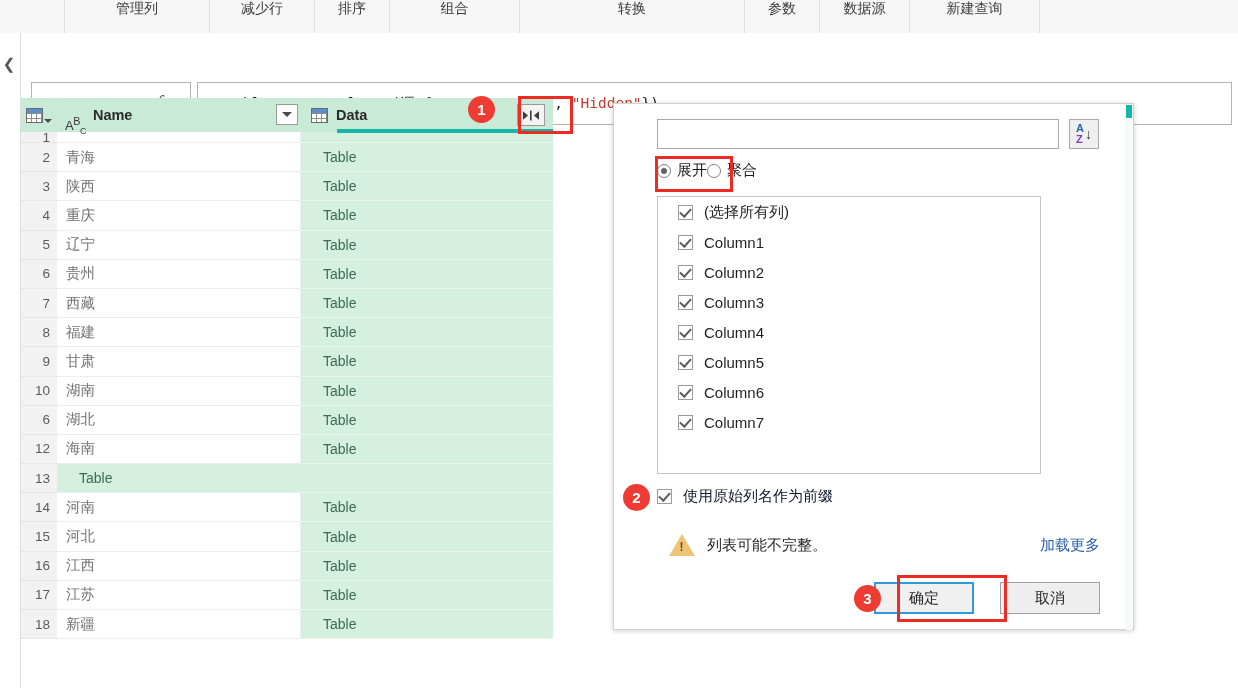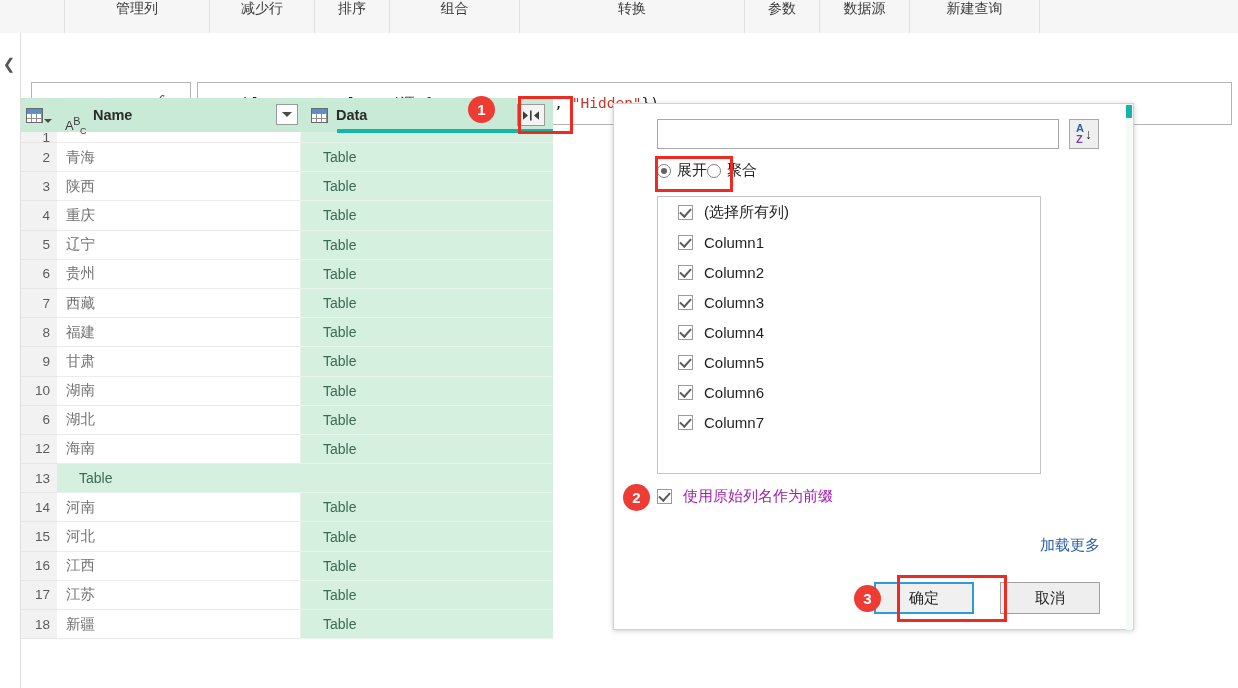--- a/index.html
+++ b/index.html
@@ -400,21 +400,21 @@
     transform: rotate(42deg);
   }
 
   .prefix-row {
     position: absolute;
     left: 43px; top: 383px;
     display: flex;
     align-items: center;
     gap: 11px;
     font-size: 15px;
-    color: #a21caf;
+    color: #0f172a;
     cursor: pointer;
   }
   .warn-row {
     position: absolute;
     left: 55px; top: 430px;
     display: flex;
     align-items: center;
     gap: 12px;
     font-size: 15px;
     color: #1f1f1f;
@@ -713,20 +713,24 @@
           <span class="cbox on"></span>
           <span>Column7</span>
         </div>
       </div>
 
     <div class="prefix-row">
       <span class="cbox on"></span>
       <span>使用原始列名作为前缀</span>
     </div>
 
+    <div class="warn-row">
+      <span class="warn-tri"></span>
+      <span>列表可能不完整。</span>
+    </div>
     <div class="loadmore">加载更多</div>
 
     <div class="dlg-buttons">
       <div class="dlg-btn primary">确定</div>
       <div class="dlg-btn">取消</div>
     </div>
 
     <div class="dlg-scrollbar">
       <div class="dlg-scroll-thumb"></div>
     </div>

